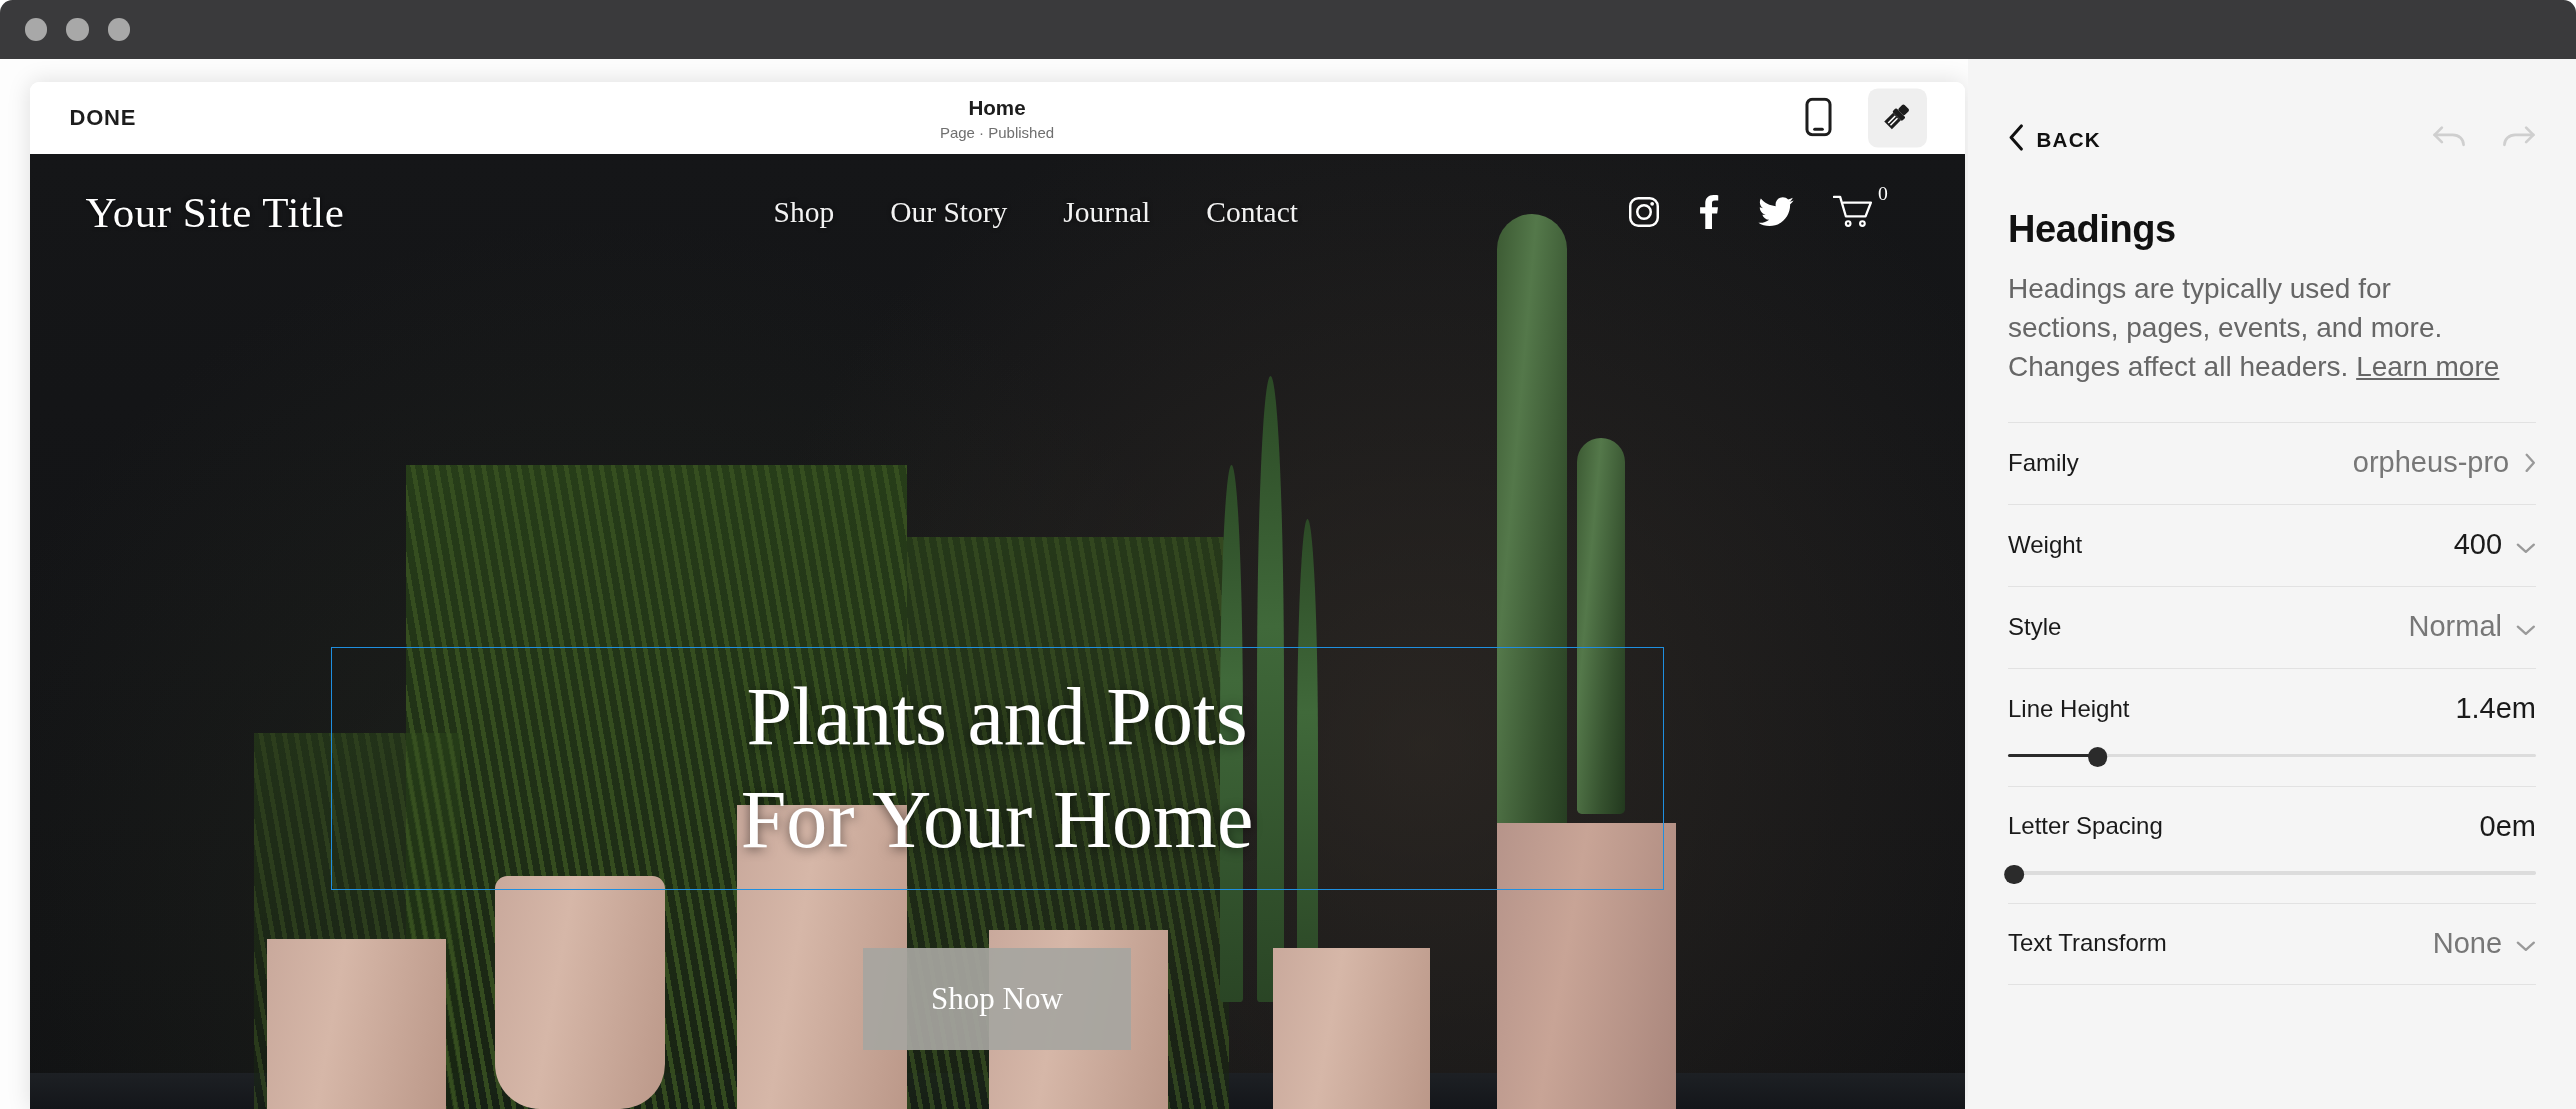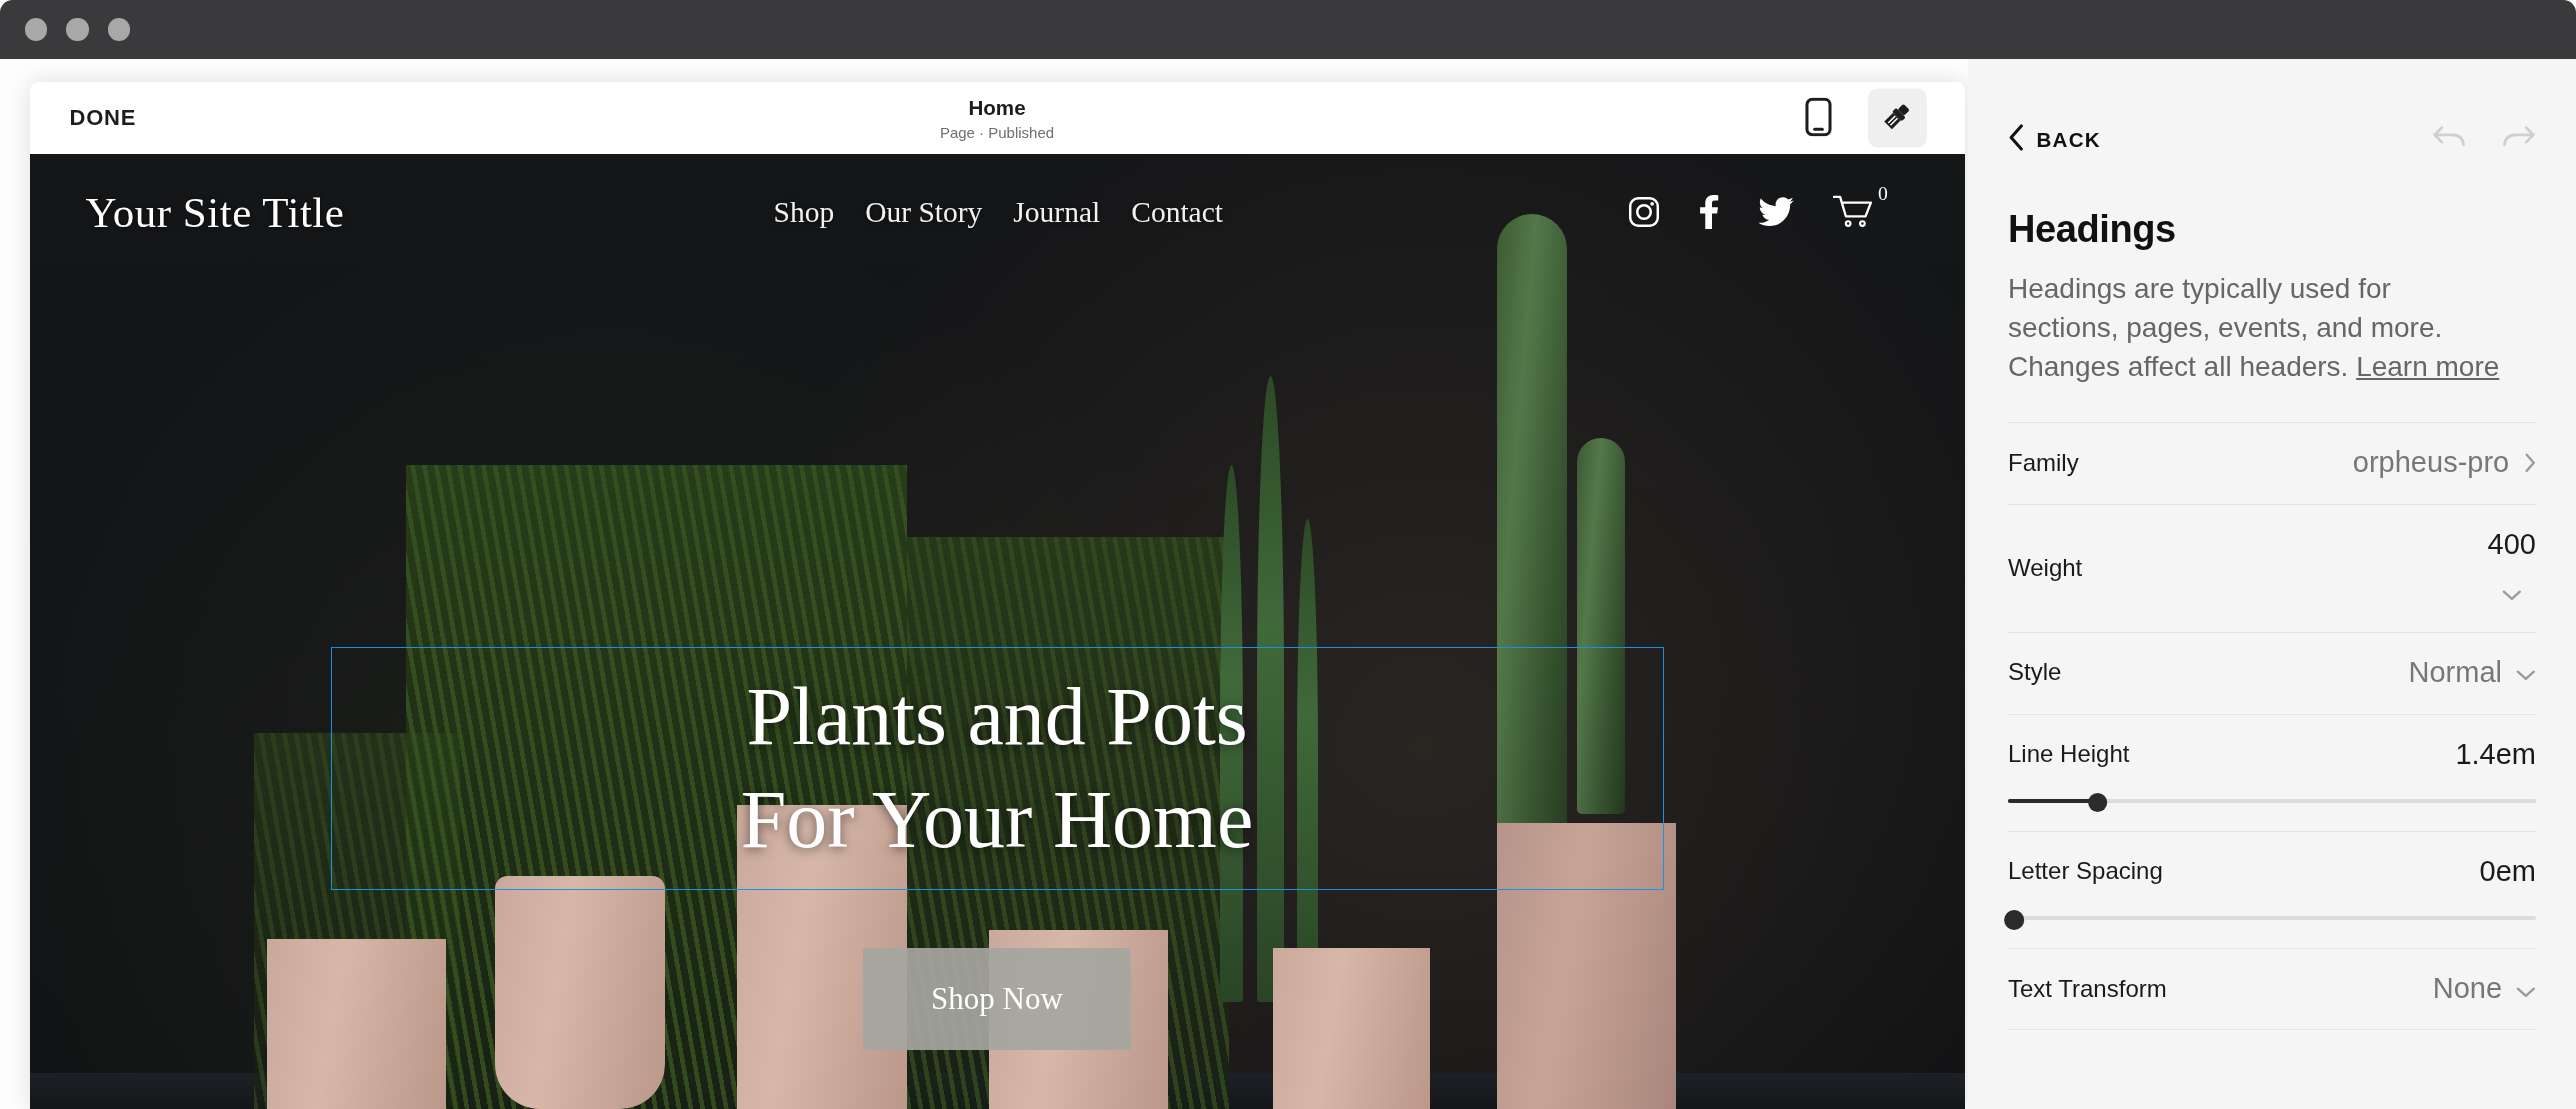--- a/index.html
+++ b/index.html
@@ -100,21 +100,21 @@
     display: flex; align-items: center; z-index: 6;
   }
   .site-title {
     position: absolute; left: 56px; top: 50%; transform: translateY(-50%);
     color: #fff; font-family: "Liberation Serif", serif;
     font-size: 43px; letter-spacing: 0.5px;
     text-shadow: 0 0.9px 4.5px rgba(0,0,0,0.6);
   }
   .nav-links {
     position: absolute; left: 744px; top: 50%; transform: translateY(-50%);
-    display: flex; gap: 31px;
+    display: flex; gap: 56px;
   }
   .nav-links a {
     color: #f2f2f2; text-decoration: none;
     font-family: "Liberation Serif", serif; font-size: 29.5px;
     text-shadow: 0 0.9px 4.5px rgba(0,0,0,0.6);
   }
   .nav-icons {
     position: absolute; right: 91px; top: 50%; transform: translateY(-50%);
     display: flex; align-items: center; gap: 39px;
   }
@@ -179,21 +179,21 @@
 
   .rows { margin: 36px 40px 0 40px; }
   .row {
     position: relative; border-top: 0.9px solid #e2e2e2;
     padding: 23px 0 23px 0; min-height: 82px;
   }
   .row .top { display: flex; align-items: center; justify-content: space-between; }
   .row-label { font-size: 24px; color: #1a1a1a; }
   .row-value { font-size: 29px; color: #4f4f4f; display: flex; align-items: center; gap: 14.3px; }
   .row-value.muted { color: #777; }
-  .row-value.plain { color: #1a1a1a; flex-direction: column; }
+  .row-value.plain { color: #1a1a1a; }
   .slider { position: relative; margin-top: 23px; height: 14.3px; }
   .slider .track {
     position: absolute; left: 0; right: 0; top: 5.4px; height: 3.6px;
     background: #dcdcdc; border-radius: 1.8px;
   }
   .slider .fill {
     position: absolute; left: 0; top: 5.4px; height: 3.6px;
     background: #2b2b2b; border-radius: 1.8px;
   }
   .slider .thumb {

